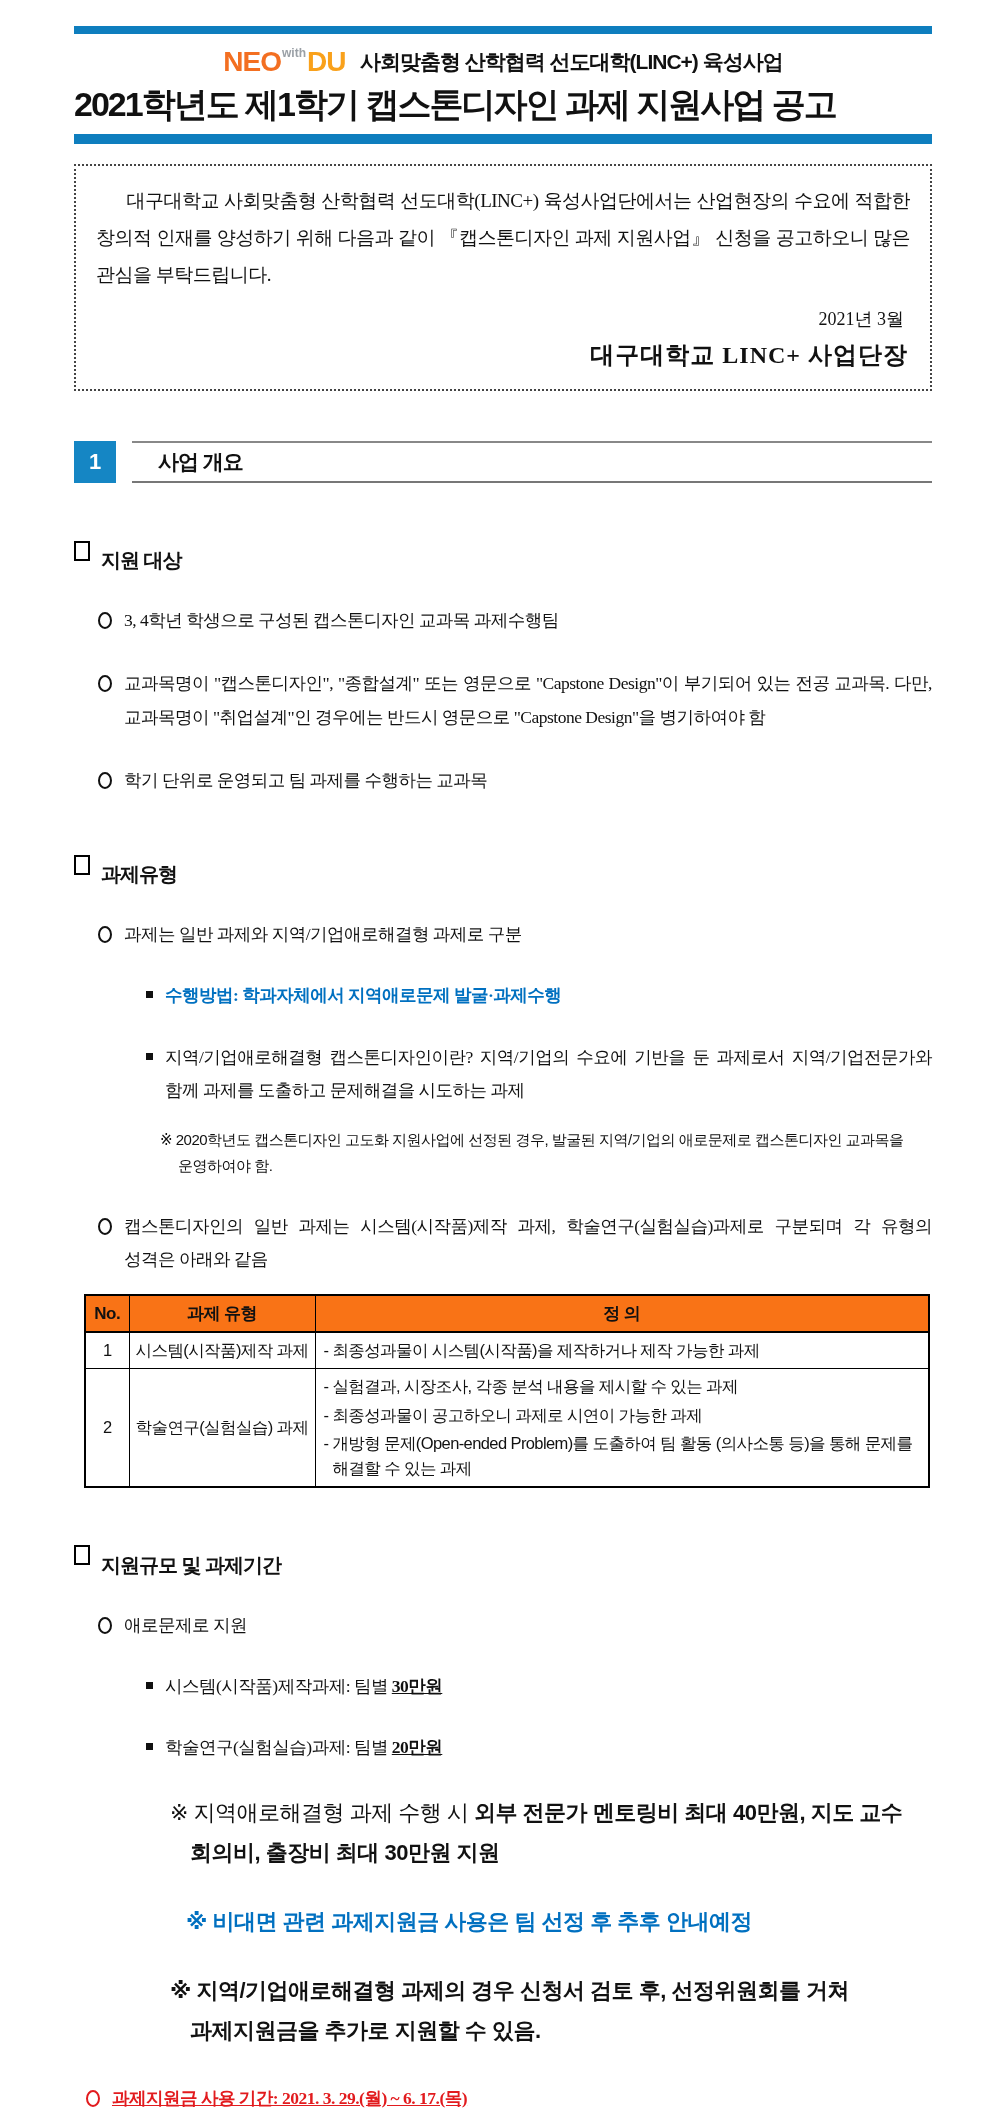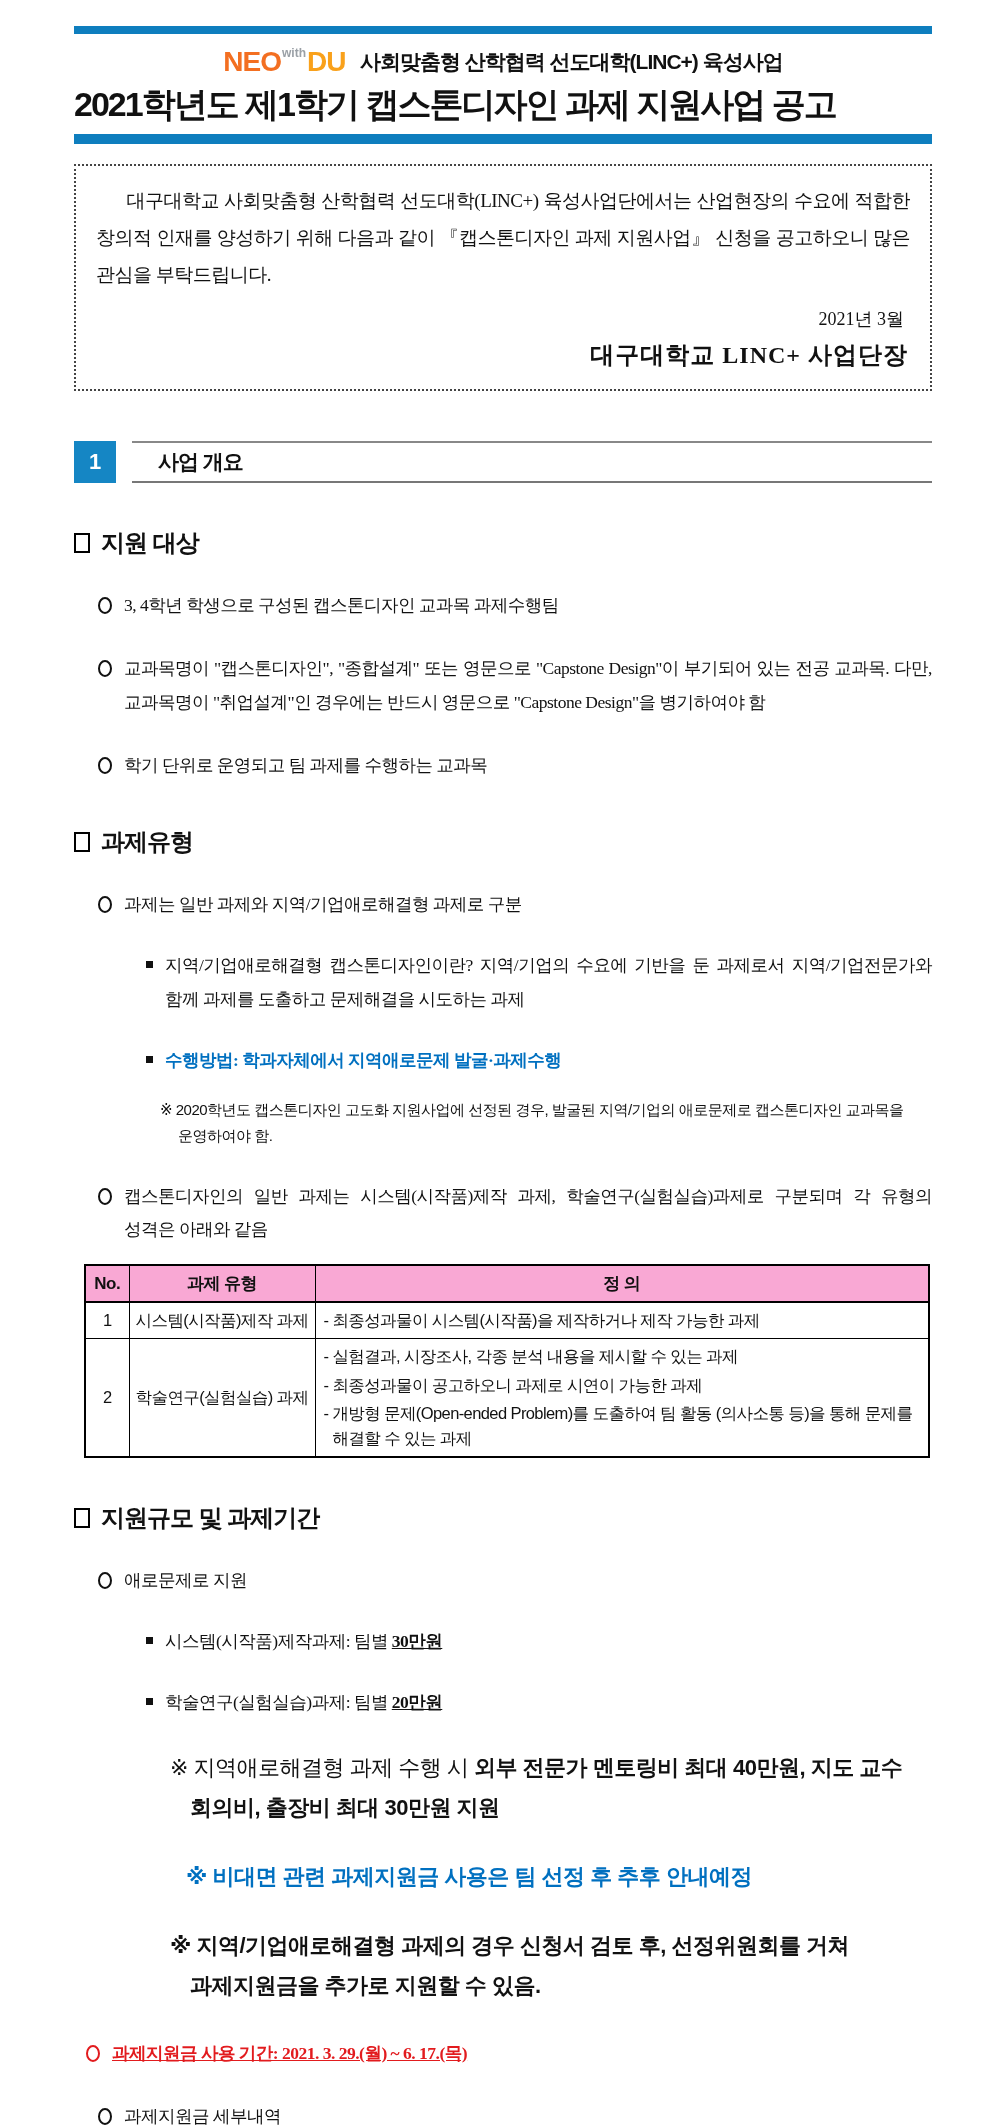--- a/index.html
+++ b/index.html
@@ -37,21 +37,21 @@
   .sec-num{
     width:42px;height:42px;background:#1586C4;color:#fff;
     font-size:22px;font-weight:700;display:flex;align-items:center;justify-content:center;flex:0 0 42px;
   }
   .sec-title-wrap{flex:1;margin-left:16px;border-top:2px solid #888;border-bottom:2px solid #777;display:flex;align-items:center;padding-left:26px;}
   .sec-title{font-size:21px;font-weight:800;letter-spacing:-1px;}
 
   
   .h-sq{display:flex;align-items:center;margin:44px 0 0;}
   .sq-icon{width:12px;height:16px;border:2.5px solid #000;margin-right:11px;flex:0 0 12px;}
-  .h-sq .h-txt{font-size:24px;font-weight:800;letter-spacing:-1px;}
+  .h-sq .h-txt{font-size:20px;font-weight:800;letter-spacing:-1px;margin-top:20px;}
 
   
   .li{display:flex;align-items:flex-start;}
   .li p{margin:0;font-size:17.5px;line-height:1.9;text-align:justify;word-break:keep-all;letter-spacing:-0.5px;font-family:Liberation Serif, serif;}
   .l1{margin:30px 0 0 24px;}
   .l2{margin:28px 0 0 72px;}
   .mk-circle{
     width:10px;height:13px;border:2.5px solid #111;border-radius:50%;
     margin:8px 12px 0 0;flex:0 0 10px;
   }
@@ -73,21 +73,21 @@
   .note-md.blue{color:#0070C0;font-weight:800;margin-left:112px;}
 
   .red-line{margin:30px 0 0 12px;}
   .red-line p{color:#E21B1E;font-weight:800;text-decoration:underline;font-size:17.5px;}
 
   
   table{border-collapse:collapse;table-layout:fixed;}
   .t1{margin:18px 0 0 10px;width:846px;border:2px solid #000;}
   th,td{border:1px solid #000;}
   thead th{
-    background:#f9a8d4;font-size:17px;font-weight:800;text-align:center;
+    background:#f97316;font-size:17px;font-weight:800;text-align:center;
     padding:6px 4px;border-bottom:2px solid #000;letter-spacing:-0.5px;
   }
   td{font-size:16.5px;letter-spacing:-0.6px;line-height:1.5;padding:3px 6px;vertical-align:middle;}
   td.c{text-align:center;}
   td.def div{padding:2px 2px;}
   td.def .hang{text-indent:-9px;padding-left:11px;}
 </style>
 </head>
 <body>
 
@@ -137,27 +137,27 @@
 
   <div class="h-sq">
     <span class="sq-icon"></span>
     <span class="h-txt">과제유형</span>
   </div>
 
   <div class="li l1">
     <span class="mk-circle"></span>
     <p>과제는 일반 과제와 지역/기업애로해결형 과제로 구분</p>
   </div>
+  <div class="li l2 blue-strong">
+    <span class="mk-square"></span>
+    <p>수행방법: 학과자체에서 지역애로문제 발굴·과제수행</p>
+  </div>
   <div class="li l2">
     <span class="mk-square"></span>
     <p>지역/기업애로해결형 캡스톤디자인이란? 지역/기업의 수요에 기반을 둔 과제로서 지역/기업전문가와 함께 과제를 도출하고 문제해결을 시도하는 과제</p>
-  </div>
-  <div class="li l2 blue-strong">
-    <span class="mk-square"></span>
-    <p>수행방법: 학과자체에서 지역애로문제 발굴·과제수행</p>
   </div>
   <p class="note-sm">※ 2020학년도 캡스톤디자인 고도화 지원사업에 선정된 경우, 발굴된 지역/기업의 애로문제로 캡스톤디자인 교과목을 운영하여야 함.</p>
 
   <div class="li l1">
     <span class="mk-circle"></span>
     <p>캡스톤디자인의 일반 과제는 시스템(시작품)제작 과제, 학술연구(실험실습)과제로 구분되며 각 유형의 성격은 아래와 같음</p>
   </div>
 
   <table class="t1">
     <colgroup>

